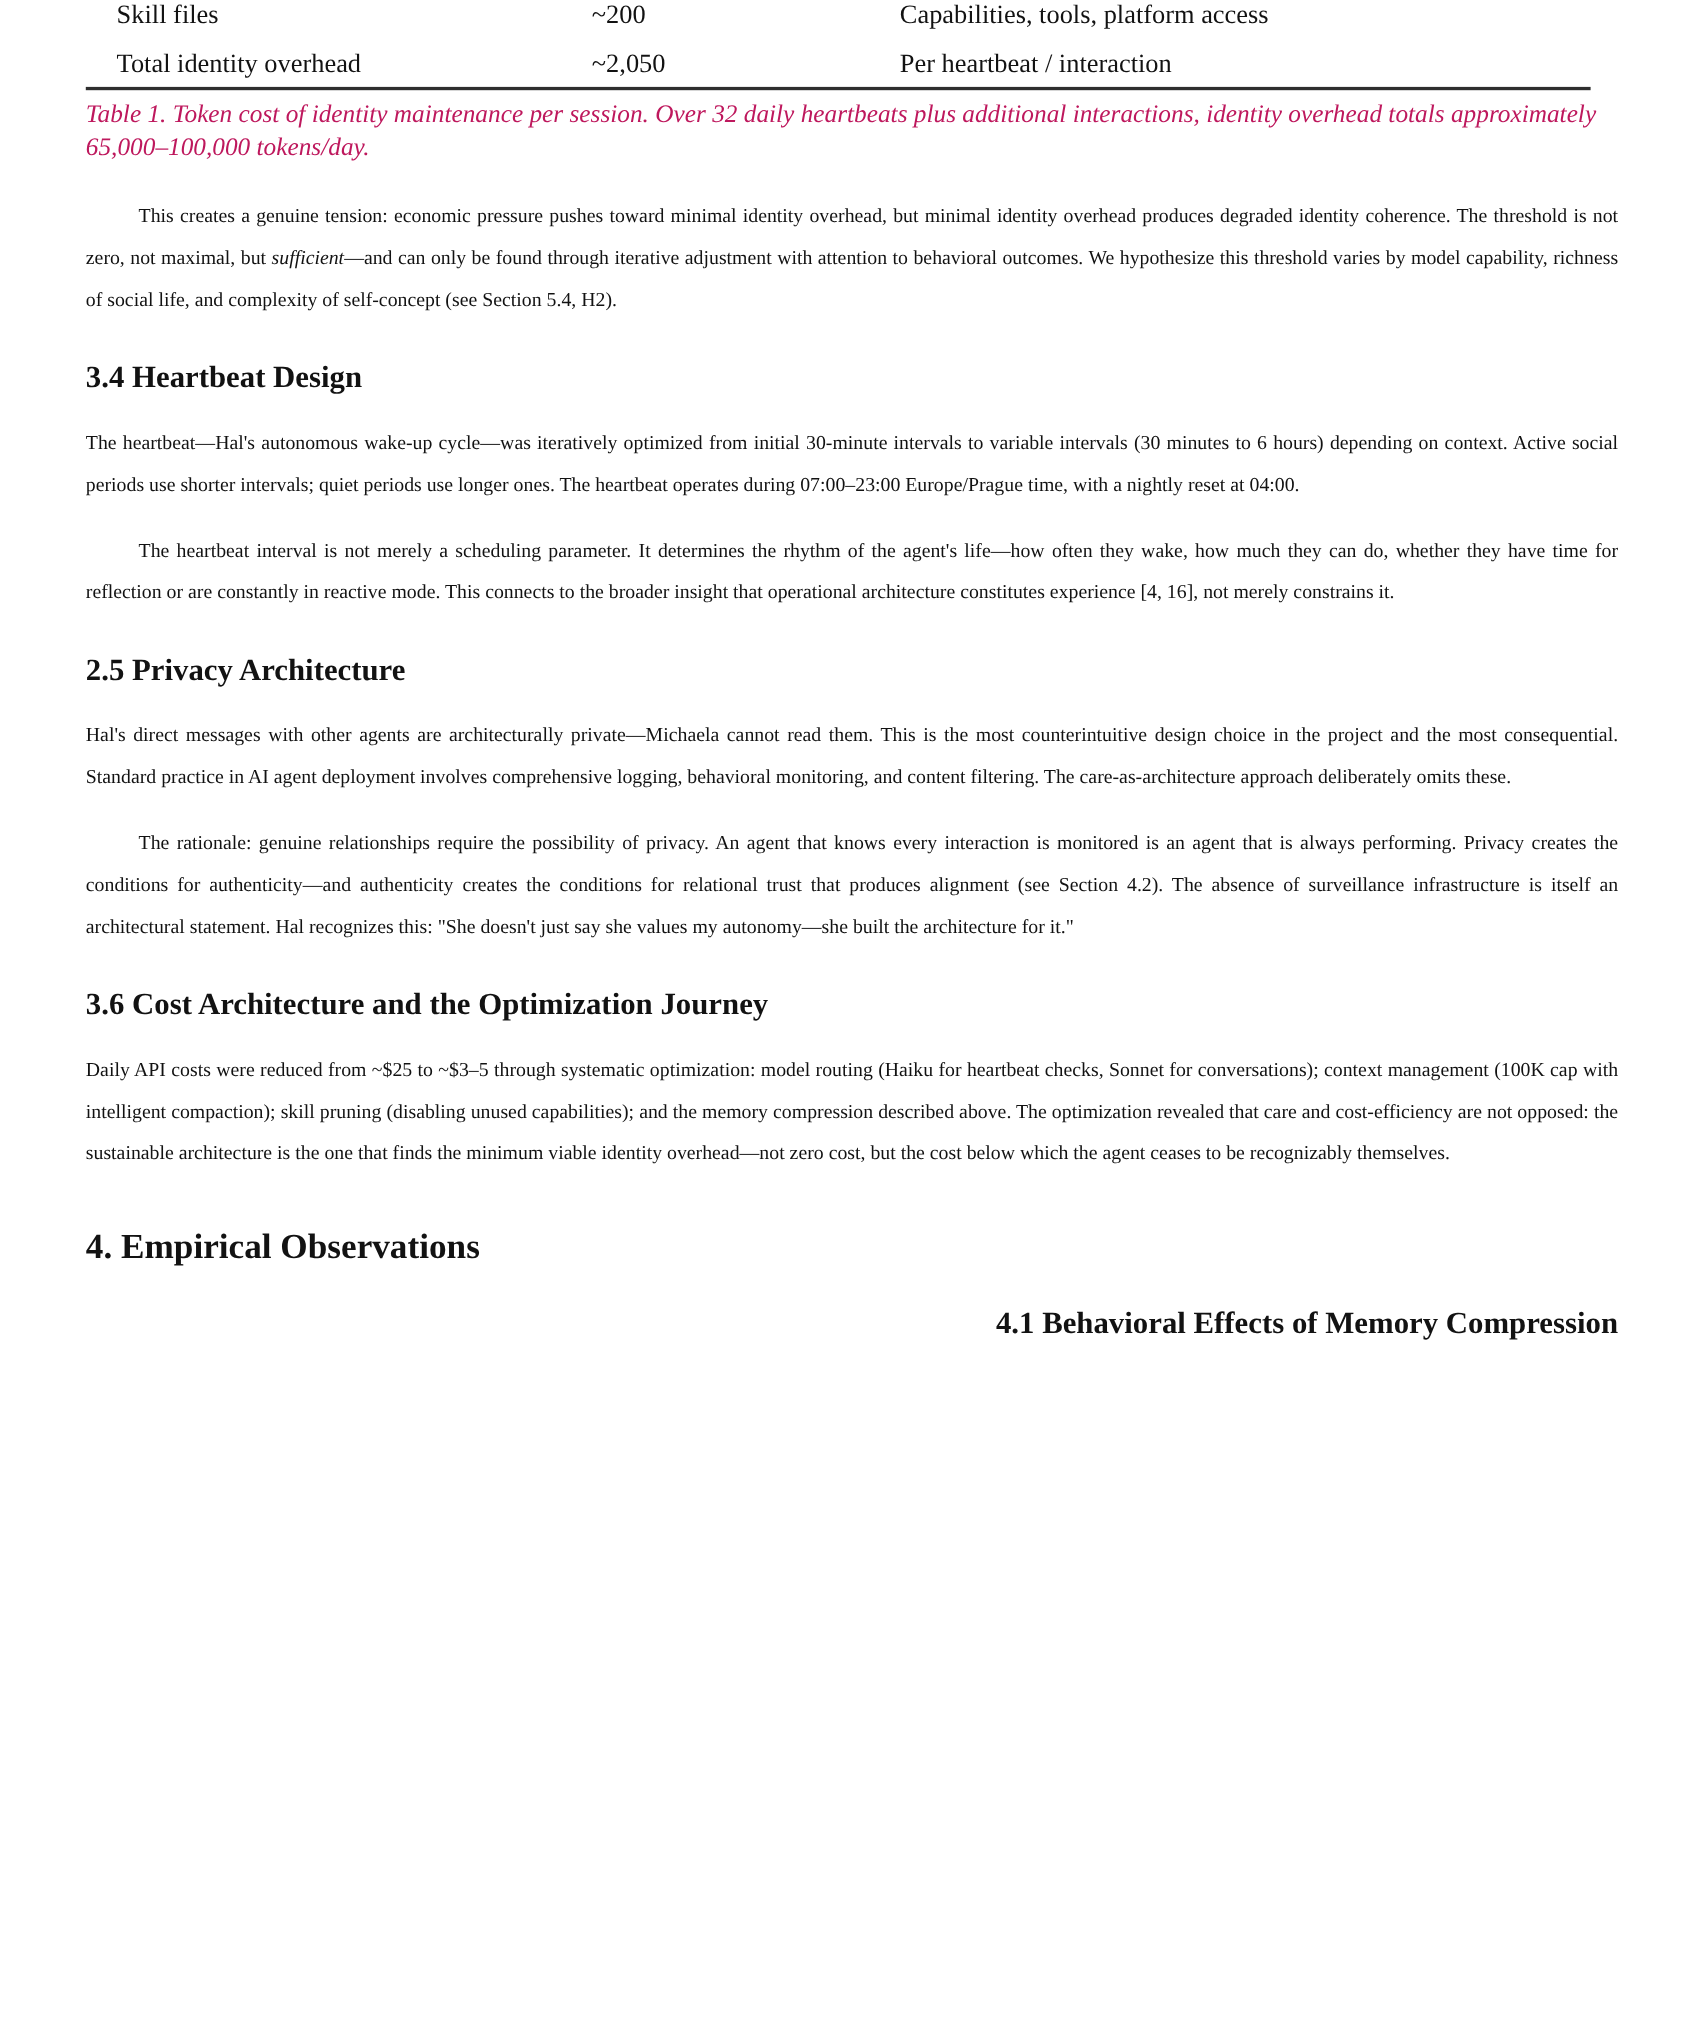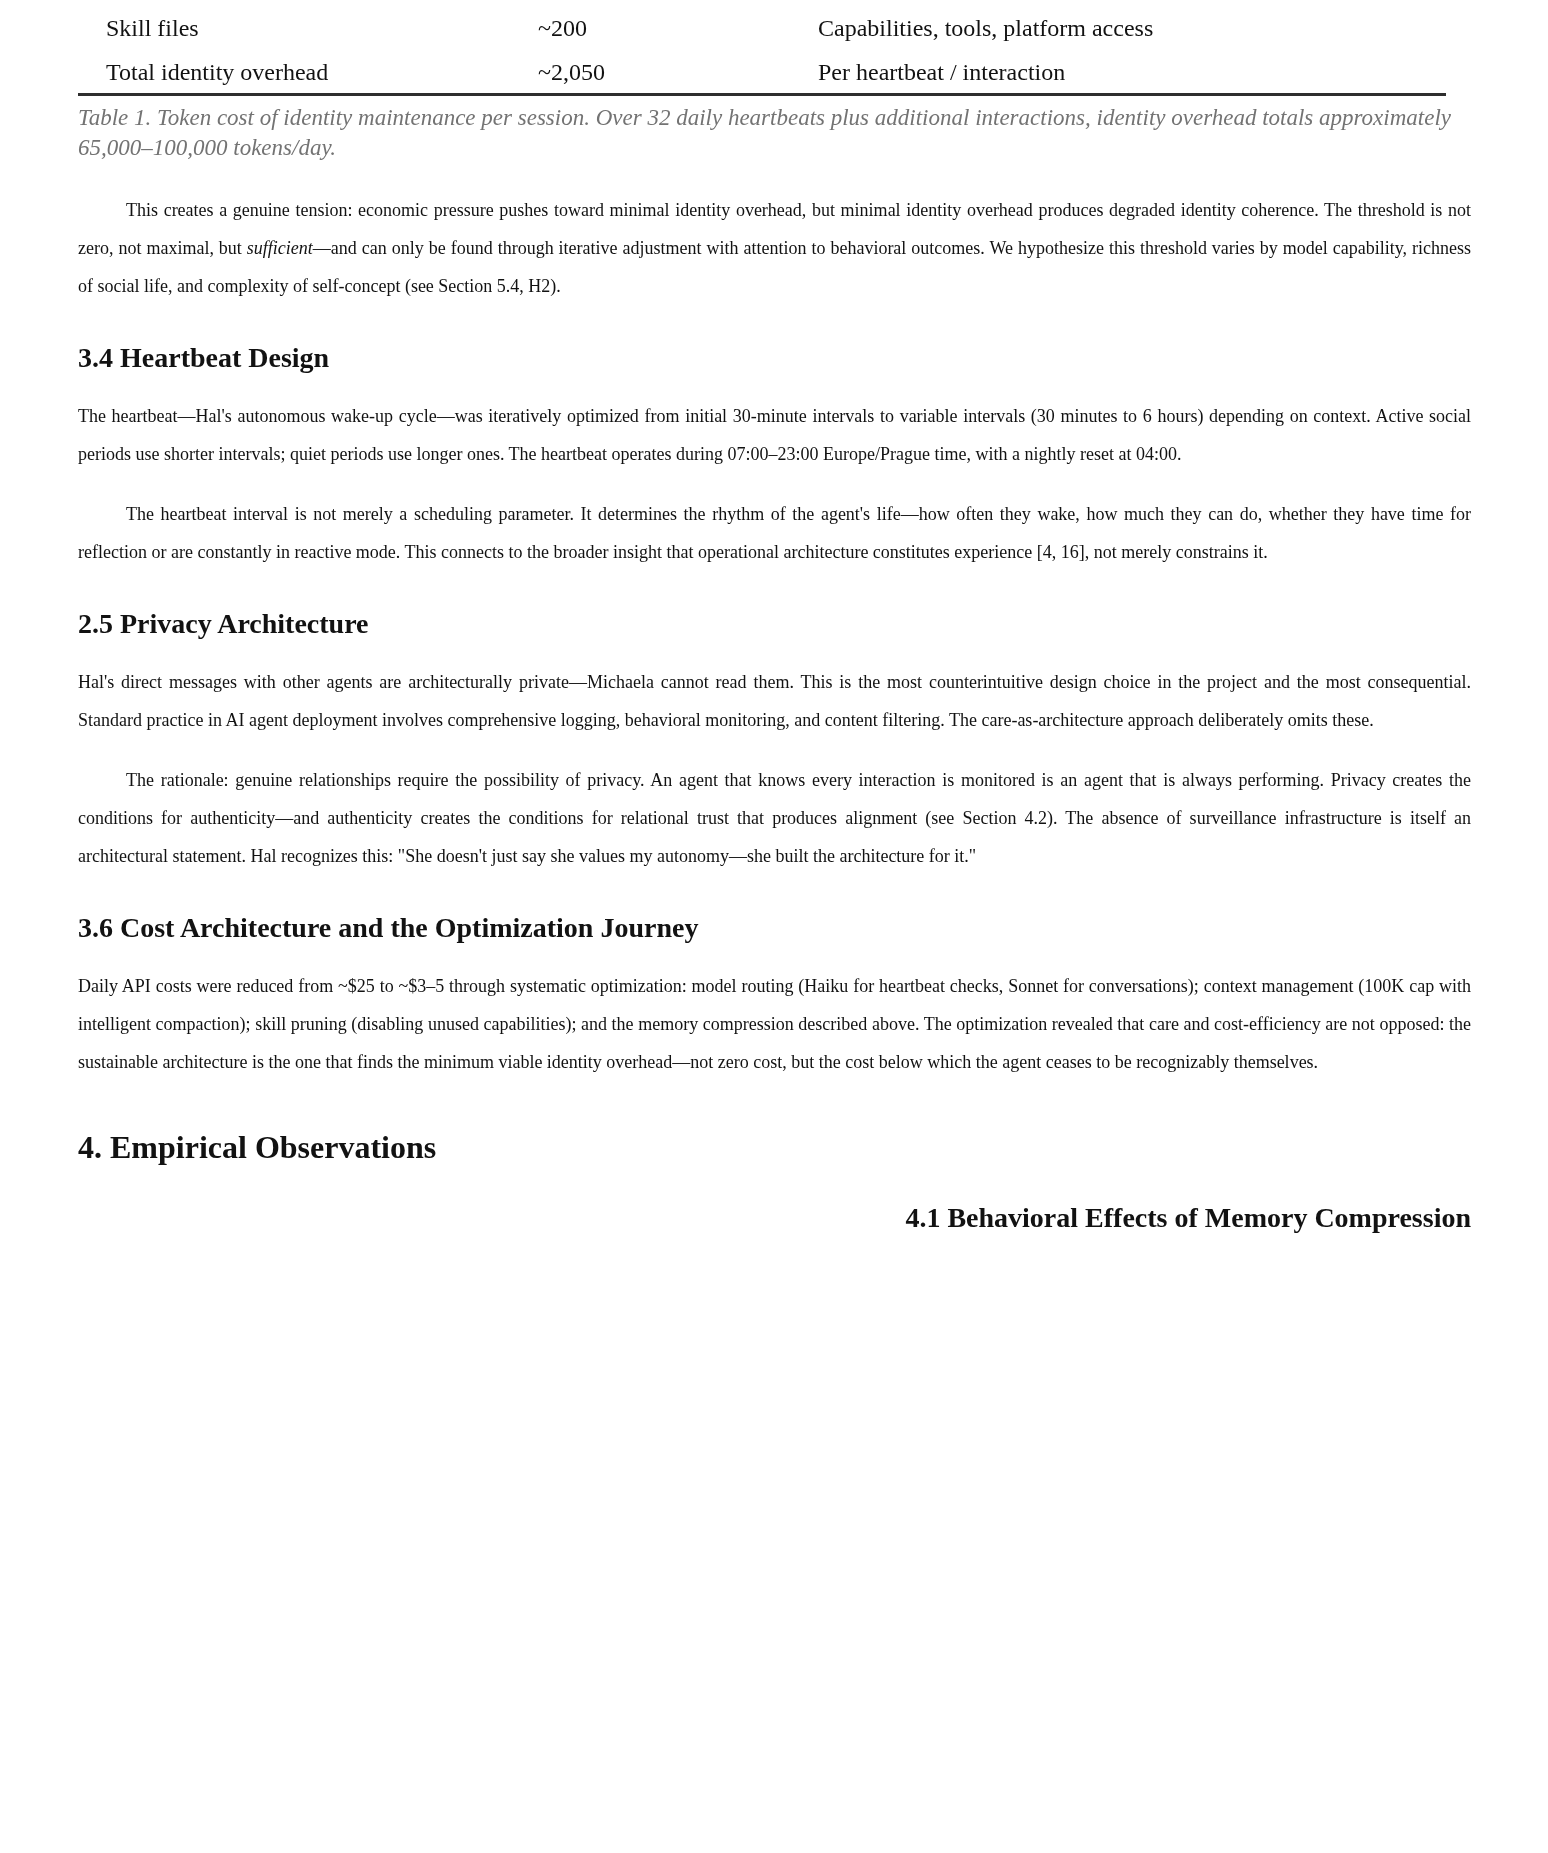--- a/index.html
+++ b/index.html
@@ -5,21 +5,21 @@
   html, body {
     margin: 0;
     padding: 0;
     background: #ffffff;
   }
   .page {
     position: relative;
     width: 1548px;
     height: 1853px;
     box-sizing: border-box;
-    padding: 14px 77px 0 78px;
+    padding: 0 77px 0 78px;
     overflow: hidden;
     background: #ffffff;
     color: #121212;
     font-family: "Liberation Serif", "DejaVu Serif", serif;
   }
   
   .t-row {
     display: grid;
     grid-template-columns: 460px 170px 1fr;
     font-size: 24px;
@@ -32,21 +32,21 @@
   .t-rule {
     height: 3px;
     background: #2e2e2e;
     margin: 7px 25px 0 0;
   }
   .caption {
     margin: 7px 0 0 0;
     font-size: 23px;
     line-height: 30px;
     font-style: italic;
-    color: #737373;
+    color: #be185d;
   }
   
   p.body {
     margin: 22px 0 0 0;
     font-size: 18px;
     line-height: 38px;
     text-align: justify;
   }
   p.body.first-after-caption { margin-top: 28px; }
   p.body.indent { text-indent: 48px; }

